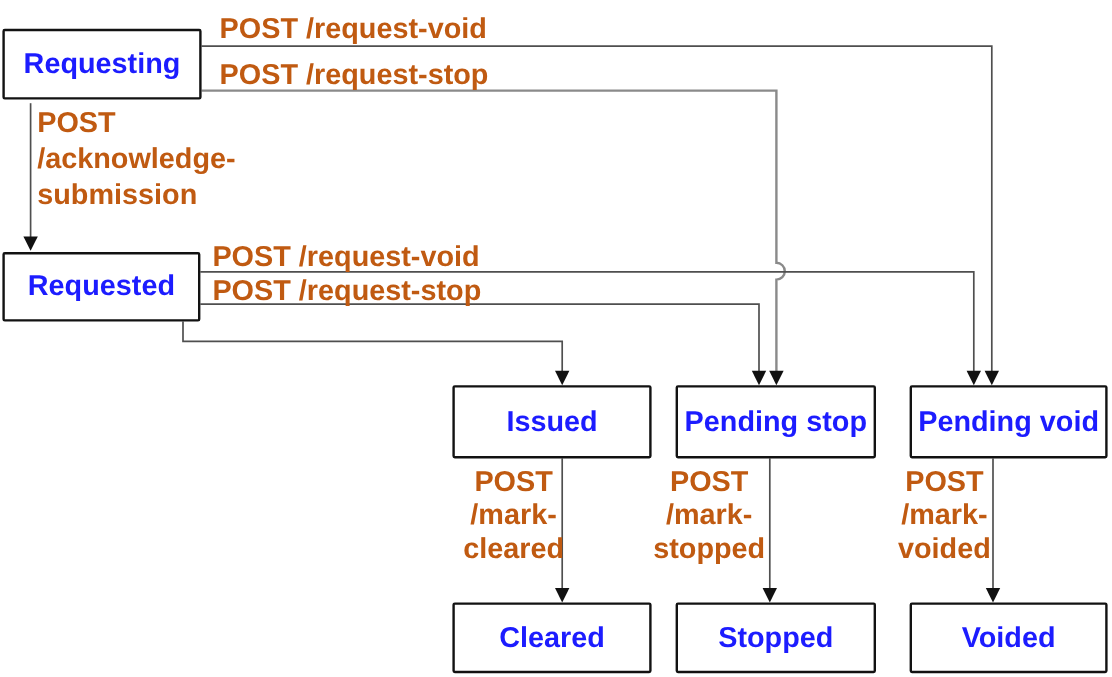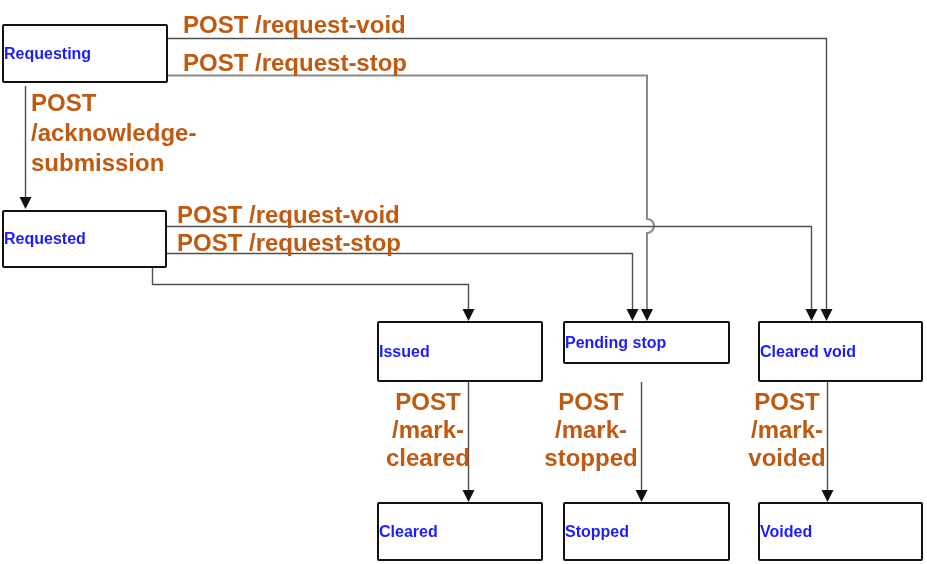--- a/index.html
+++ b/index.html
@@ -20,24 +20,24 @@
   .wires{position:absolute;left:0;top:0;width:927px;height:564px;}
   .edge{fill:none;stroke:var(--line);stroke-width:1.4px;}
   .edge.thick{stroke-width:2px;stroke:#8a8a8a;}
   .arrowhead{fill:var(--arrow);stroke:none;}
   .state{
     position:absolute;
     box-sizing:border-box;
     background:#ffffff;
     border:2.6px solid var(--box_border);
     border-radius:2px;
-    display:flex;align-items:center;justify-content:flex-start;
+    display:flex;align-items:center;justify-content:center;
     color:var(--state_text);
     font-weight:bold;
-    font-size:16px;
+    font-size:24px;
     letter-spacing:0px;
   }
   .elabel{
     position:absolute;
     color:var(--edge_label);
     font-weight:bold;
     font-size:24px;
     white-space:nowrap;
   }
   .elabel.multiline{
@@ -91,26 +91,26 @@
   </div>
 
   <div class="state" style="left:2px;top:210px;width:165px;height:58px">
     <span>Requested</span>
   </div>
 
   <div class="state" style="left:377px;top:321px;width:166px;height:61px">
     <span>Issued</span>
   </div>
 
-  <div class="state" style="left:563px;top:321px;width:167px;height:43px">
+  <div class="state" style="left:563px;top:321px;width:167px;height:61px">
     <span>Pending stop</span>
   </div>
 
   <div class="state" style="left:758px;top:321px;width:165px;height:61px">
-    <span>Cleared void</span>
+    <span>Pending void</span>
   </div>
 
   <div class="state" style="left:377px;top:502px;width:166px;height:59px">
     <span>Cleared</span>
   </div>
 
   <div class="state" style="left:563px;top:502px;width:167px;height:59px">
     <span>Stopped</span>
   </div>
 

